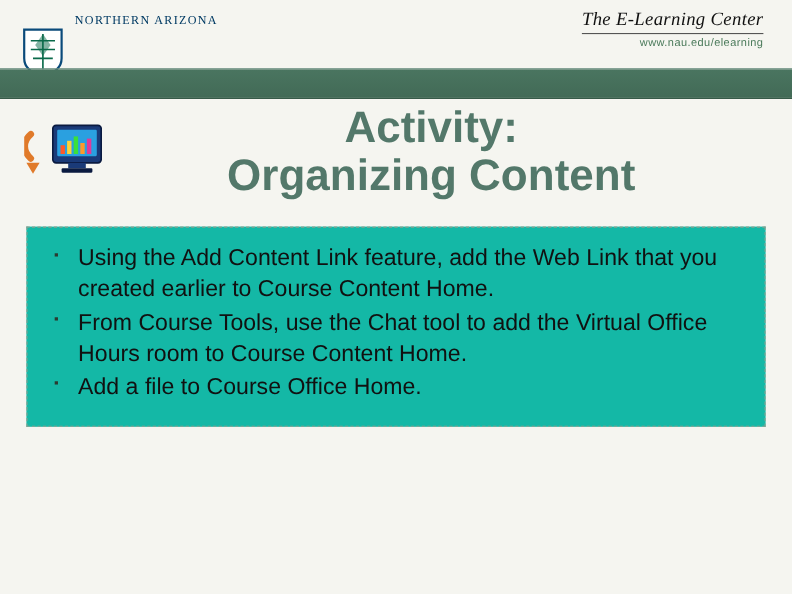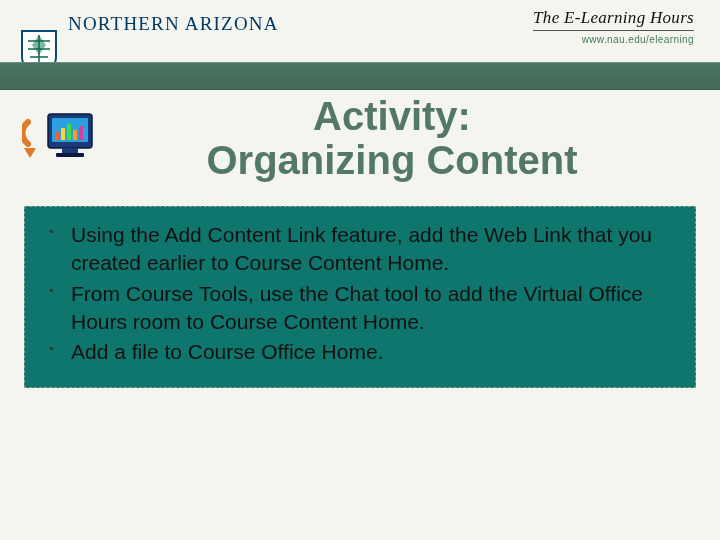--- a/index.html
+++ b/index.html
@@ -26,21 +26,21 @@
   .logo-mark {
     width: 42px;
     height: 46px;
     position: relative;
   }
   .logo-text {
     margin-left: 8px;
     line-height: 1.05;
   }
   .logo-text .line1 {
-    font-size: 19px;
+    font-size: 11px;
     letter-spacing: 1.2px;
     color: #003a63;
     font-weight: 400;
     font-family: "Trajan Pro", "Times New Roman", serif;
   }
   .logo-text .line2 {
     font-size: 15px;
     letter-spacing: 2px;
     color: #003a63;
     font-weight: 400;
@@ -99,21 +99,21 @@
     top: 108px;
     left: 22px;
     width: 80px;
     height: 60px;
   }
   .content-box {
     position: absolute;
     top: 206px;
     left: 24px;
     width: 672px;
-    background: #0f766e;
+    background: #14b8a6;
     border: 1px dashed #8aa090;
     padding: 14px 20px 18px 20px;
   }
   .content-box ul {
     list-style: none;
   }
   .content-box li {
     position: relative;
     padding-left: 26px;
     font-size: 21px;
@@ -142,21 +142,21 @@
         <path d="M21 6 L21 38 M10 12 L32 12 M10 20 L32 20 M12 28 L30 28" stroke="#0a6a4a" stroke-width="1.5" fill="none"></path>
         <path d="M21 6 L14 16 L21 26 L28 16 Z" fill="#0a6a4a" opacity="0.5"></path>
       </svg>
     </div>
     <div class="logo-text">
       <div class="line1">NORTHERN ARIZONA</div>
       <div class="line2">UNIVERSITY</div>
     </div>
   </div>
   <div class="header-right">
-    <div class="title">The E-Learning Hours</div>
+    <div class="title">The E-Learning Center</div>
     <div class="url">www.nau.edu/elearning</div>
   </div>
   <div class="green-bar"></div>
 </div>
 
 <div class="activity-icon">
   <svg viewBox="0 0 80 60" width="80" height="60">
     <path d="M6 36 A20 16 0 0 1 6 14" fill="none" stroke="#e07a2a" stroke-width="6" stroke-linecap="round"></path>
     <polygon points="2,40 14,40 8,50" fill="#e07a2a"></polygon>
     <rect x="26" y="6" width="44" height="34" rx="3" fill="#1a3a78" stroke="#0a1a40" stroke-width="1.5"></rect>

